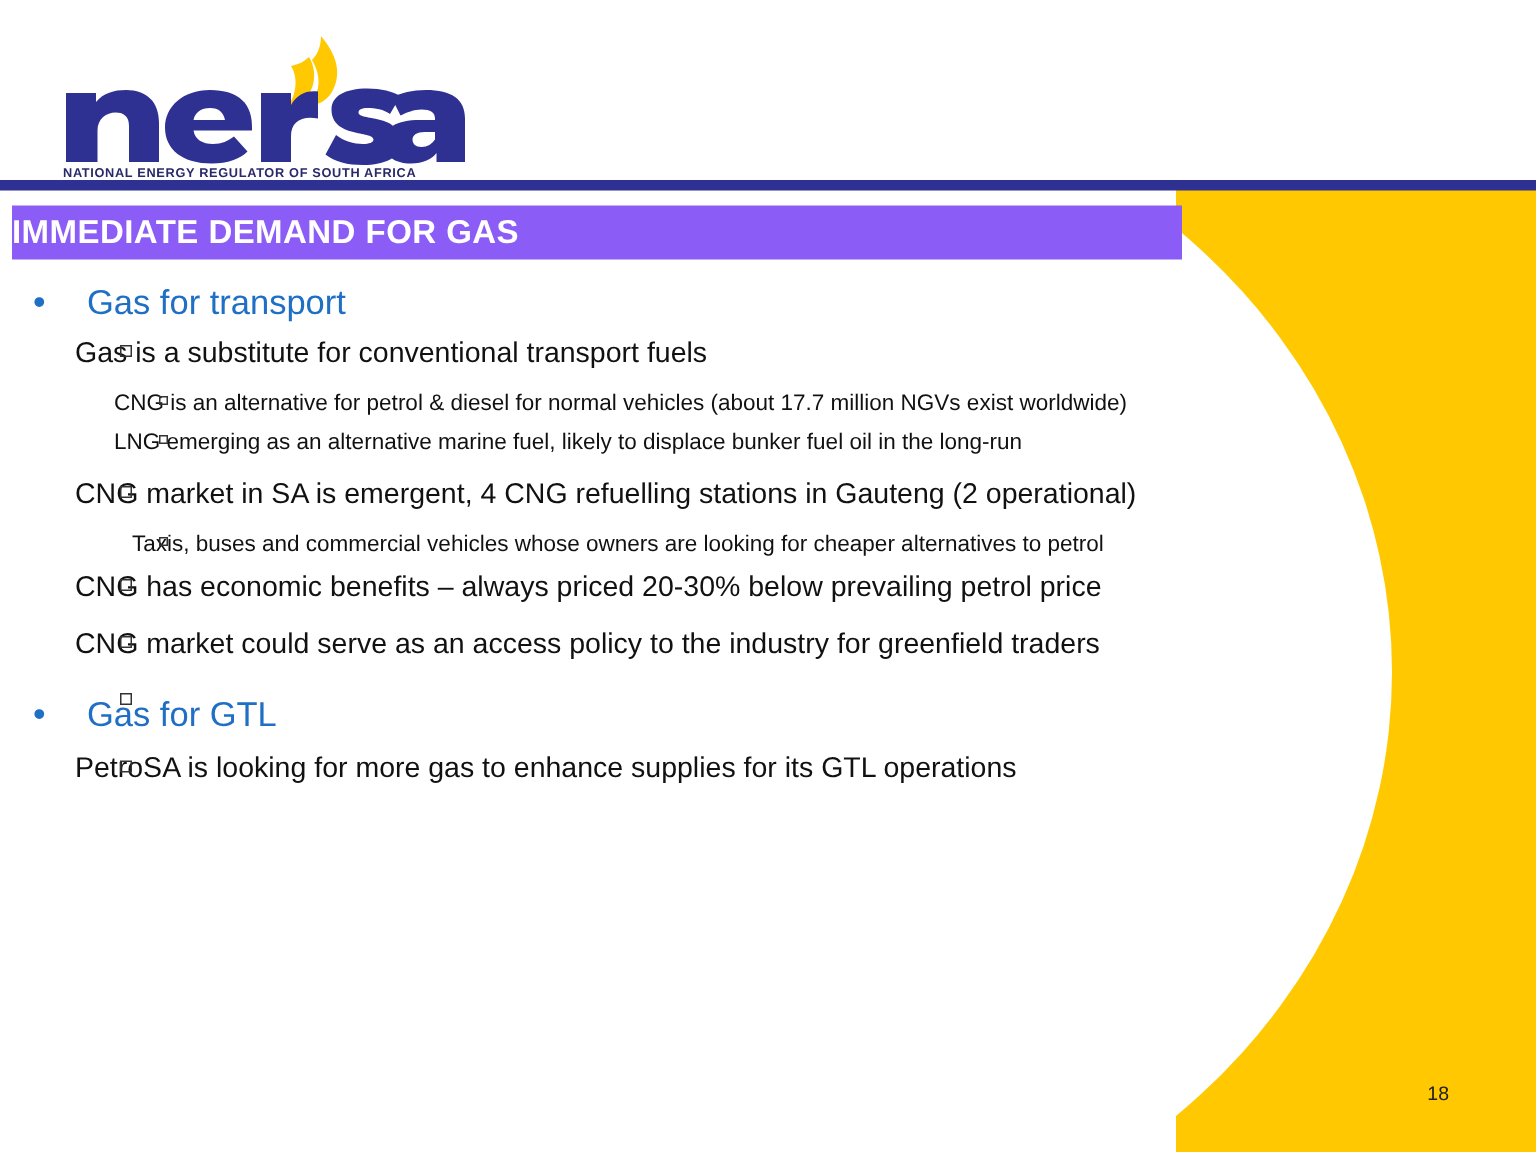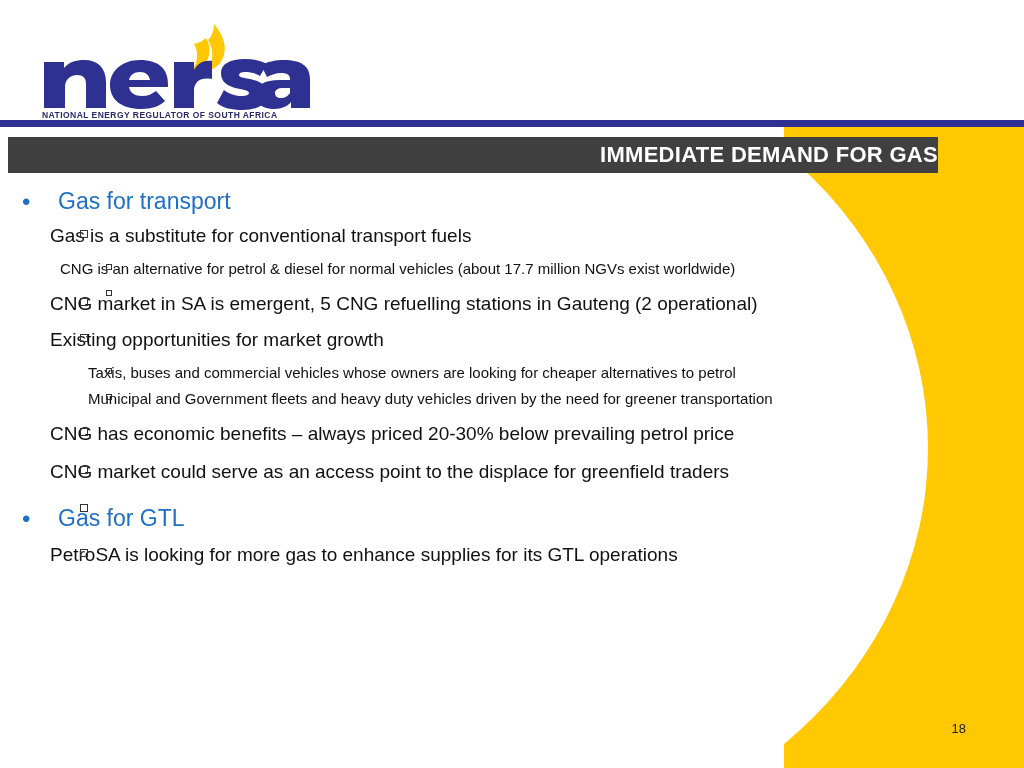--- a/index.html
+++ b/index.html
@@ -75,26 +75,26 @@
     height: 7px;
     background: #2E3192;
     z-index: 2;
   }
 
   
   .title-bar {
     position: absolute;
     left: 8px;
     top: 137px;
-    width: 930px;
+    width: 780px;
     height: 36px;
-    background: #404040;
+    background: #8b5cf6;
     display: flex;
     align-items: center;
-    justify-content: flex-end;
+    justify-content: flex-start;
     z-index: 3;
   }
   .title-bar .title-text {
     color: #ffffff;
     font-size: 22px;
     font-weight: bold;
     letter-spacing: 0.3px;
     font-family: "Liberation Sans", sans-serif;
   }
 
@@ -140,21 +140,21 @@
     top: 8px;
     width: 8px;
     height: 8px;
     border: 1.5px solid #333333;
     box-sizing: border-box;
     background: transparent;
   }
 
   .lvl3 {
     position: relative;
-    padding-left: 60px;
+    padding-left: 76px;
     margin: 0 0 5px 0;
     color: #111111;
     font-size: 15px;
     line-height: 21px;
     font-family: "Liberation Sans", sans-serif;
   }
   .lvl3 .sq {
     position: absolute;
     left: 106px;
     top: 6px;
@@ -228,50 +228,43 @@
       <span>Gas is a substitute for conventional transport fuels</span>
     </div>
 
     <div class="lvl3">
       <span class="sq"></span>
       <span>CNG is an alternative for petrol &amp; diesel for normal vehicles (about 17.7 million NGVs exist worldwide)</span>
     </div>
 
     <div class="lvl3 gap-small">
       <span class="sq"></span>
+      <span>LNG emerging as an alternative marine fuel, likely to displace bunker fuel oil in the long-run</span>
     </div>
 
     <div class="lvl2">
       <span class="sq"></span>
-      <span>CNG market in SA is emergent, 5 CNG refuelling stations in Gauteng (2 operational)</span>
-    </div>
-
-    <div class="lvl2">
-      <span class="sq"></span>
-      <span>Existing opportunities for market growth</span>
-    </div>
+      <span>CNG market in SA is emergent, 4 CNG refuelling stations in Gauteng (2 operational)</span>
+    </div>
+
 
     <div class="lvl3 indent-b">
       <span class="sq"></span>
       <span>Taxis, buses and commercial  vehicles  whose owners are looking for cheaper alternatives to petrol</span>
     </div>
 
-    <div class="lvl3 indent-b gap-small">
-      <span class="sq"></span>
-      <span>Municipal and Government fleets and heavy duty vehicles driven by the need for greener transportation</span>
-    </div>
 
     <div class="lvl2 gap-small">
       <span class="sq"></span>
       <span>CNG has economic benefits – always priced 20-30% below prevailing petrol price</span>
     </div>
 
     <div class="lvl2 gap-small">
       <span class="sq"></span>
-      <span>CNG market could serve as an access point to the displace for greenfield traders</span>
+      <span>CNG market could serve as an access policy to the industry for greenfield traders</span>
     </div>
 
     <div class="lvl2 gap-small">
       <span class="sq"></span>
     </div>
 
 
     <div class="lvl1 second">
       <span class="dot">•</span>
       <span>Gas for GTL</span>

